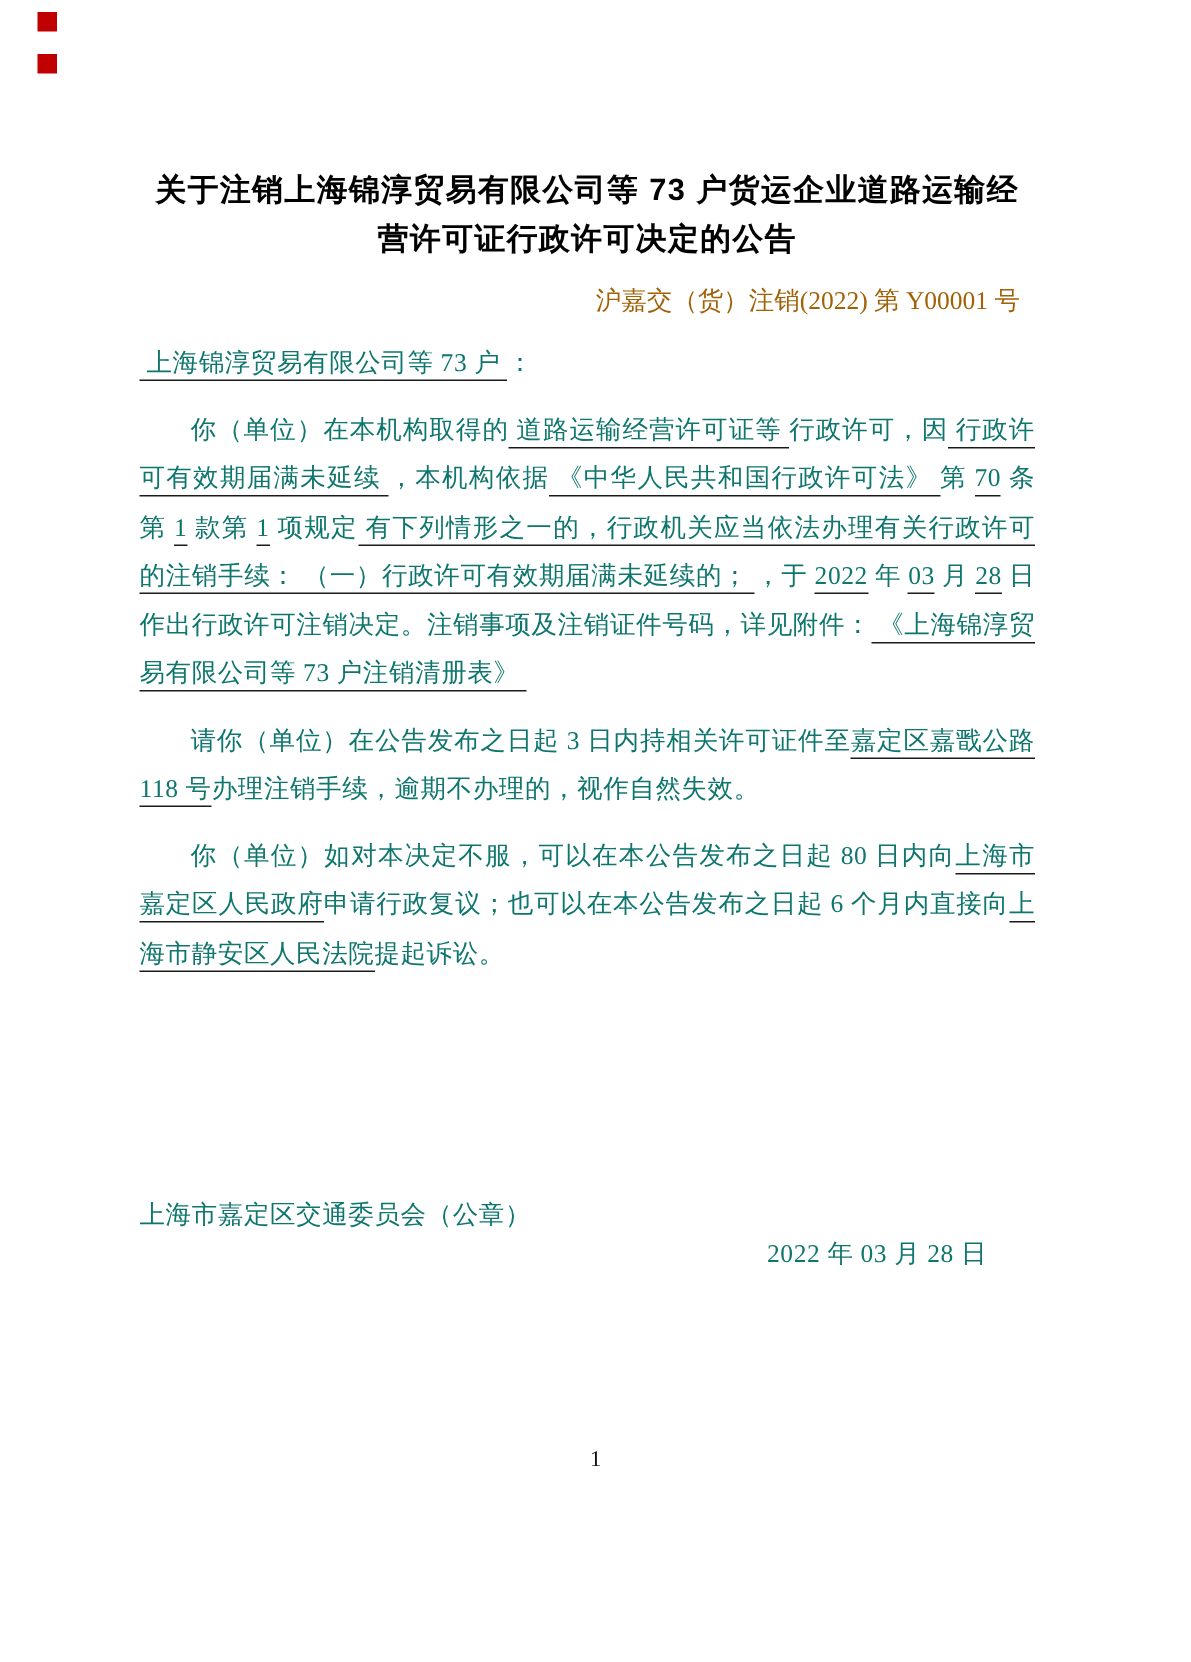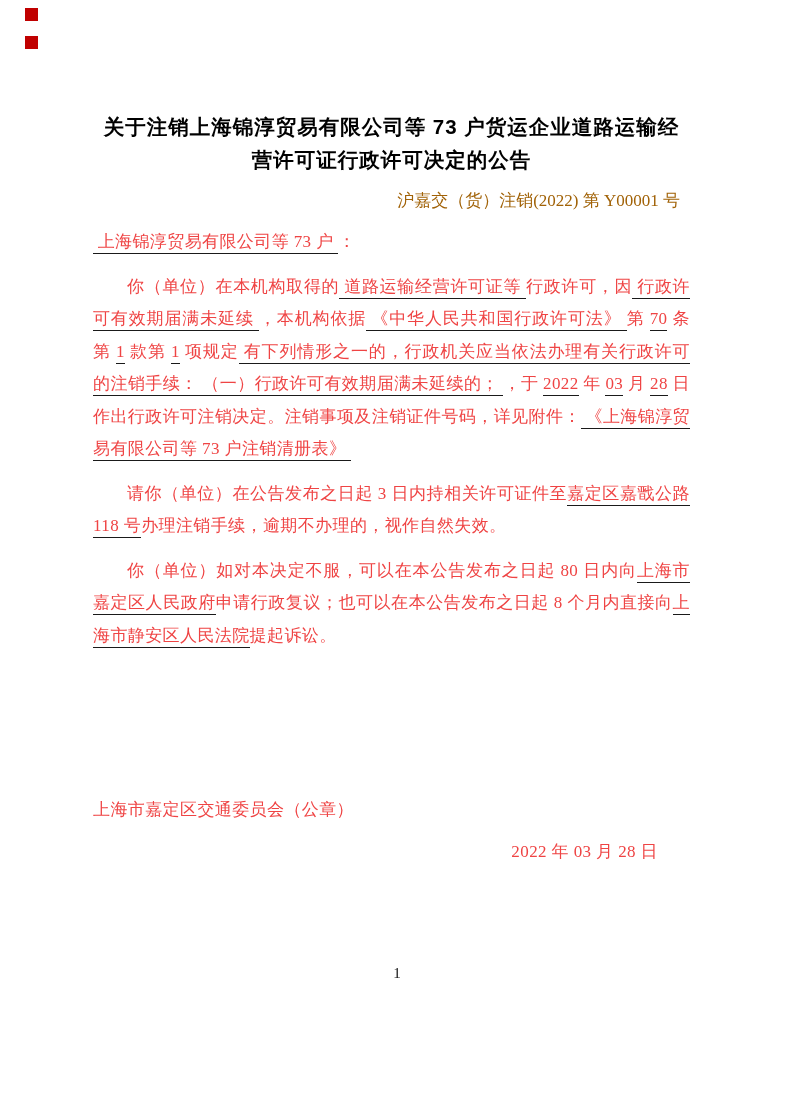--- a/index.html
+++ b/index.html
@@ -49,21 +49,21 @@
     text-align: right;
     font-size: 17px;
     line-height: 26px;
     color: #a16207;
   }
 
   .body-text {
     font-size: 17px;
     letter-spacing: 0.4px;
     line-height: 32.5px;
-    color: #ef4444;
+    color: #0f766e;
   }
 
   .salutation {
     margin: 16px 0 0 0;
   }
 
   p.para {
     margin: 12px 0;
     text-indent: 2em;
     text-align: justify;
@@ -76,21 +76,20 @@
     padding-bottom: 2px;
   }
 
   .signature-line {
     margin-top: 145px;
     margin-right: 24px;
     font-size: 17px;
     line-height: 26px;
   }
   .date-line {
-    margin-top: 16px;
     margin-right: 32px;
     text-align: right;
     font-size: 17px;
     line-height: 26px;
   }
 
   .page-number {
     position: absolute;
     left: 0;
     right: 0;
@@ -118,21 +117,21 @@
     <div class="doc-number">沪嘉交（货）注销(2022)  第 Y00001 号</div>
 
     <div class="body-text">
 
       <p class="para no-indent salutation"><span class="u">&nbsp;上海锦淳贸易有限公司等 73 户&nbsp;</span><span>：</span></p>
 
       <p class="para"><span>你（单位）在本机构取得的</span><span class="u">&nbsp;道路运输经营许可证等&nbsp;</span><span>行政许可，因</span><span class="u">&nbsp;行政许可有效期届满未延续&nbsp;</span><span>，本机构依据</span><span class="u">&nbsp;《中华人民共和国行政许可法》&nbsp;</span><span>第 </span><span class="u">70</span><span> 条第 </span><span class="u">1</span><span> 款第 </span><span class="u">1</span><span> 项规定</span><span class="u">&nbsp;有下列情形之一的，行政机关应当依法办理有关行政许可的注销手续：&nbsp;（一）行政许可有效期届满未延续的；&nbsp;</span><span>，于 </span><span class="u">2022</span><span> 年 </span><span class="u">03</span><span> 月 </span><span class="u">28</span><span> 日作出行政许可注销决定。注销事项及注销证件号码，详见附件：</span><span class="u">&nbsp;《上海锦淳贸易有限公司等 73 户注销清册表》&nbsp;</span></p>
 
       <p class="para"><span>请你（单位）在公告发布之日起 3 日内持相关许可证件至</span><span class="u">嘉定区嘉戬公路 118 号</span><span>办理注销手续，逾期不办理的，视作自然失效。</span></p>
 
-      <p class="para"><span>你（单位）如对本决定不服，可以在本公告发布之日起 80 日内向</span><span class="u">上海市嘉定区人民政府</span><span>申请行政复议；也可以在本公告发布之日起 8 个月内直接向</span><span class="u">上海市静安区人民法院</span><span>提起诉讼。</span></p>
+      <p class="para"><span>你（单位）如对本决定不服，可以在本公告发布之日起 80 日内向</span><span class="u">上海市嘉定区人民政府</span><span>申请行政复议；也可以在本公告发布之日起 6 个月内直接向</span><span class="u">上海市静安区人民法院</span><span>提起诉讼。</span></p>
 
 
 
       <div class="signature-line">上海市嘉定区交通委员会（公章）</div>
 
       <div class="date-line">2022 年 03 月 28 日</div>
 
     </div>
 
   </div>

